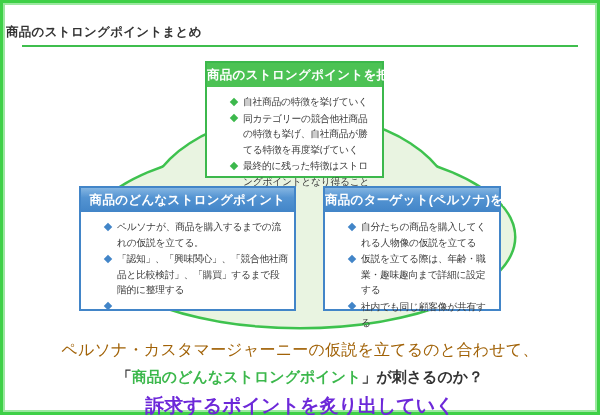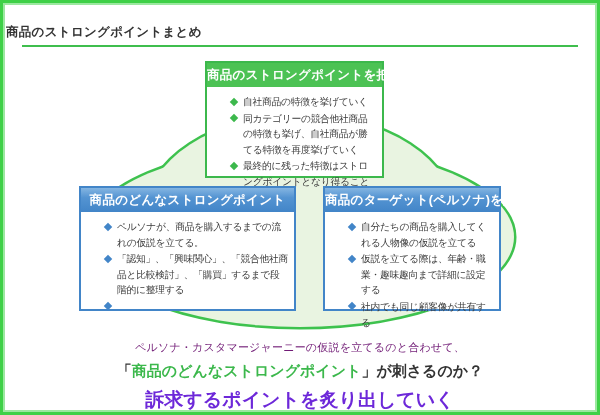--- a/index.html
+++ b/index.html
@@ -59,21 +59,21 @@
   .blue-box  .diamond { background:#4285c8; }
 
   .box-top   { left:205px; top:61px;  width:179px; height:117px; }
   .box-left  { left:79px;  top:186px; width:217px; height:125px; }
   .box-right { left:323px; top:186px; width:178px; height:125px; }
 
   .footer {
     position:absolute; left:0; top:340px; width:600px;
     text-align:center;
   }
-  .footer-line1 { font-size:11px; color:#701a75; letter-spacing:0.2px; }
+  .footer-line1 { font-size:16px; color:#a16207; letter-spacing:0.2px; }
   .footer-line2 { margin-top:7px; font-size:15px; font-weight:bold; color:#333333; }
   .footer-line3 { margin-top:6px; font-size:19px; font-weight:bold; color:#6d28d9; }
   .green-text   { color:#3cb84c; }
 </style>
 </head>
 <body>
 
 <div class="page">
 
   <div class="page-title">商品のストロングポイントまとめ</div>

